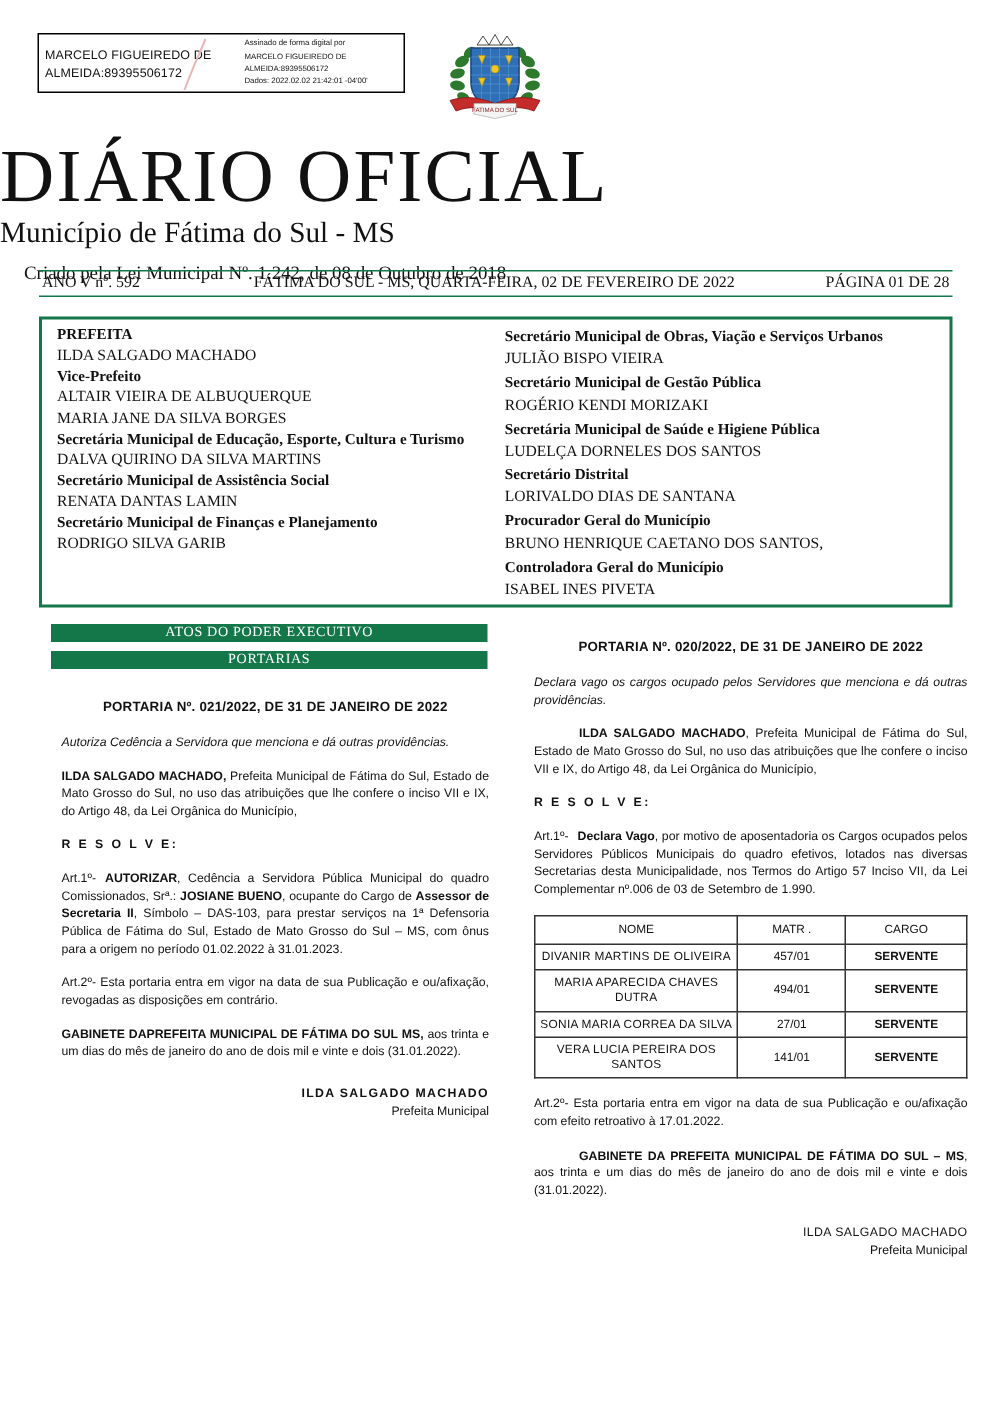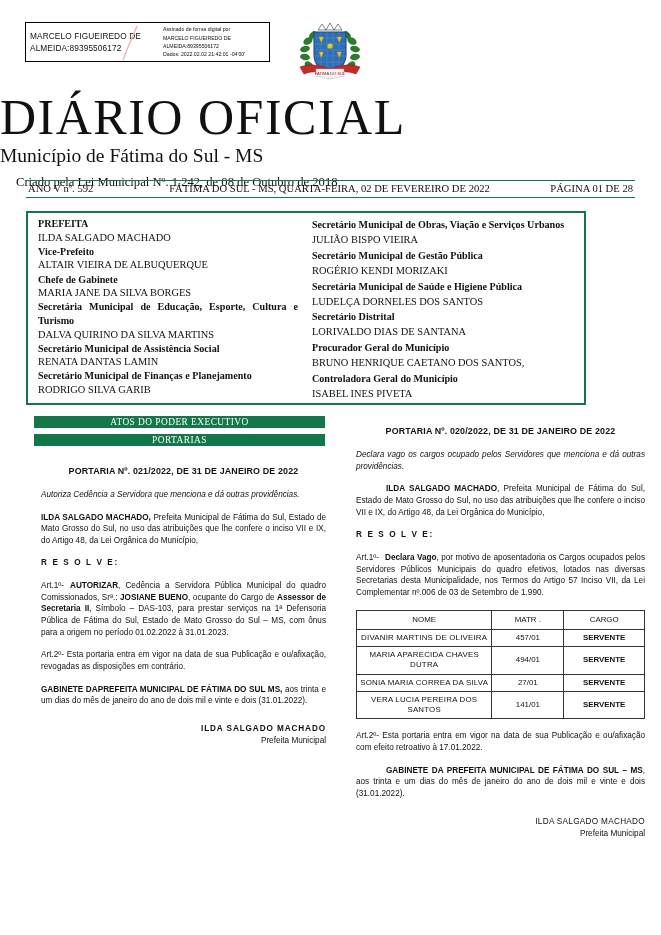--- a/index.html
+++ b/index.html
@@ -113,21 +113,21 @@
   }
   .ib-ano   { width: 112px; }
   .ib-mid   { flex: 1; text-align: center; padding-left: 6px; }
   .ib-page  { width: 120px; text-align: right; }
 
   
   .officials {
     position: absolute;
     left: 26px;
     top: 211px;
-    width: 560px;
+    width: 609px;
     height: 194px;
     border: 2.2px solid #14774a;
     box-sizing: border-box;
     display: flex;
     padding: 4px 0 0 0;
   }
   .off-col {
     width: 50%;
     box-sizing: border-box;
     padding: 0 8px 0 10px;
@@ -313,21 +313,20 @@
     <div class="ib-mid">FÁTIMA DO SUL - MS, QUARTA-FEIRA,  02  DE FEVEREIRO DE 2022</div>
     <div class="ib-page">PÁGINA 01 DE 28</div>
   </div>
 
   <div class="officials">
     <div class="off-col left">
       <div class="off-role">PREFEITA</div>
       <div class="off-name">ILDA SALGADO MACHADO</div>
       <div class="off-role">Vice-Prefeito</div>
       <div class="off-name">ALTAIR VIEIRA DE ALBUQUERQUE</div>
-      <div class="off-role">Chefe de Gabinete</div>
       <div class="off-name">MARIA JANE DA SILVA BORGES</div>
       <div class="off-role">Secretária Municipal de Educação, Esporte, Cultura e Turismo</div>
       <div class="off-name">DALVA QUIRINO DA SILVA MARTINS</div>
       <div class="off-role">Secretário Municipal de Assistência Social</div>
       <div class="off-name">RENATA DANTAS LAMIN</div>
       <div class="off-role">Secretário Municipal de Finanças e Planejamento</div>
       <div class="off-name">RODRIGO SILVA GARIB</div>
     </div>
     <div class="off-col right">
       <div class="off-role">Secretário Municipal de Obras, Viação e Serviços Urbanos</div>

